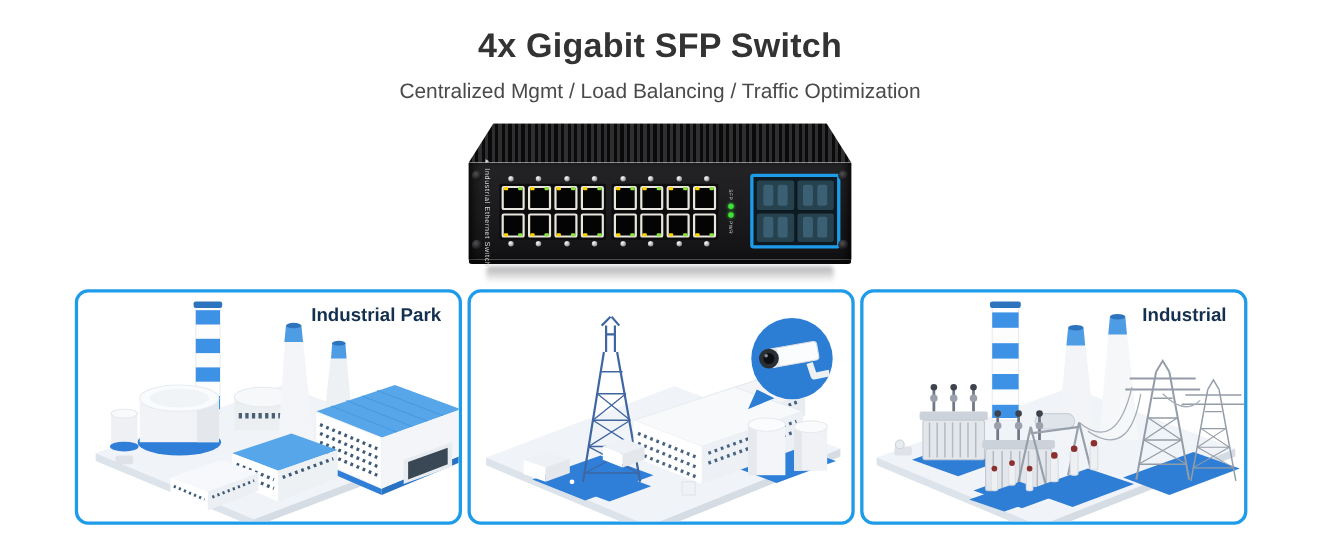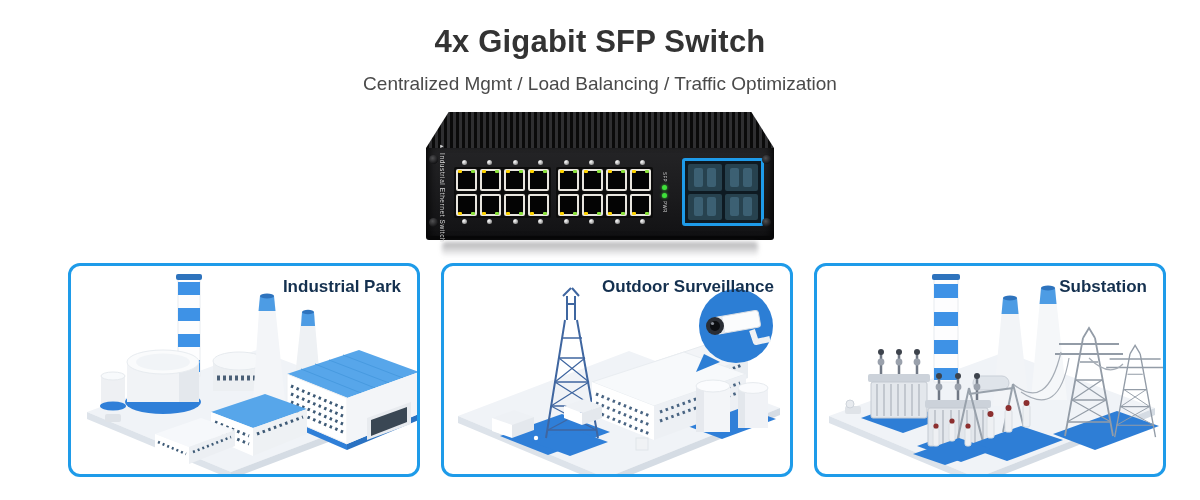--- a/index.html
+++ b/index.html
@@ -53,21 +53,21 @@
   }
   .sfp-slot{background:#27424f;border-radius:2px;display:flex;gap:4px;align-items:center;justify-content:center;}
   .sfp-slot i{width:9px;height:72%;background:#3c6073;border-radius:2px;}
   .corner-screw{position:absolute;width:9px;height:9px;border-radius:50%;
     background:radial-gradient(circle at 40% 35%,#515153,#101012 75%);}
   .cs-tl{left:3px;top:7px;} .cs-bl{left:3px;bottom:9px;} .cs-tr{right:3px;top:7px;} .cs-br{right:3px;bottom:9px;}
   .reflection{margin:2px auto 0;width:316px;height:15px;filter:blur(2px);
     background:linear-gradient(180deg,rgba(80,80,86,.45),rgba(255,255,255,0));border-radius:4px;}
 
   
-  .cards{position:absolute;top:263px;left:68px;display:flex;gap:21px;}
+  .cards{position:absolute;top:263px;left:68px;display:flex;gap:5px;}
   .card{position:relative;width:352px;height:214px;box-sizing:border-box;background:#fff;
     border:3px solid #1e9be9;border-radius:12px;overflow:hidden;}
   .card-label{position:absolute;top:11px;right:16px;z-index:2;font-size:17px;font-weight:700;color:#14304f;}
   .card svg{position:absolute;left:0;top:0;width:100%;height:100%;}
 </style>
 </head>
 <body>
 
 <div class="header">
   <h1 class="title">4x Gigabit SFP Switch</h1>
@@ -293,21 +293,20 @@
         <polygon points="84,168 130,152 164,164 118,181" fill="#f6f8fb"></polygon>
         <polygon points="84,168 118,181 118,198 84,184" fill="#ffffff"></polygon>
         <line x1="87" y1="176" x2="115" y2="188" stroke="#3e5a76" stroke-width="2.6" stroke-dasharray="2 3"></line>
         <polygon points="118,181 164,164 164,180 118,198" fill="#eceff3"></polygon>
         <line x1="122" y1="186" x2="160" y2="171" stroke="#3e5a76" stroke-width="2.6" stroke-dasharray="2 3"></line>
       </g>
     </svg>
   </div>
 
   <div class="card">
-    <span class="card-label">Outdoor Surveillance</span>
     <svg viewBox="0 0 346 208">
 
       <polygon points="14,150 185,85 336,142 162,212" fill="#f0f3f7"></polygon>
       <polygon points="14,150 162,212 162,219 14,157" fill="#dde3ea"></polygon>
       <polygon points="336,142 162,212 162,219 336,149" fill="#d5dce4"></polygon>
 
       <polygon points="56,170 118,148 166,166 104,189" fill="#2f7fd8"></polygon>
       <circle cx="92" cy="172" r="2.2" fill="#ffffff"></circle>
         <circle cx="104" cy="176" r="2.2" fill="#ffffff"></circle>
         <circle cx="116" cy="171" r="2.2" fill="#ffffff"></circle>
@@ -369,21 +368,21 @@
         </g>
         <circle cx="271" cy="60" r="9" fill="#2a2e35"></circle>
         <circle cx="271" cy="60" r="5" fill="#0c0e11"></circle>
         <circle cx="268.5" cy="57.5" r="1.6" fill="#8a9099"></circle>
         <path d="M308,64 L312,76 L326,73" stroke="#eef1f4" stroke-width="6" fill="none" stroke-linejoin="round"></path>
       </g>
     </svg>
   </div>
 
   <div class="card">
-    <span class="card-label">Substation</span>
+    <span class="card-label">Industrial</span>
     <svg viewBox="0 0 346 208">
 
       <polygon points="12,150 188,86 338,142 160,212" fill="#f0f3f7"></polygon>
       <polygon points="12,150 160,212 160,219 12,157" fill="#dde3ea"></polygon>
       <polygon points="338,142 160,212 160,219 338,149" fill="#d5dce4"></polygon>
 
       <g>
         <rect x="117" y="12" width="24" height="104" fill="#fdfdfe" stroke="#e8ebef"></rect>
         <rect x="117" y="18" width="24" height="14" fill="#3e92e6"></rect>
         <rect x="117" y="46" width="24" height="14" fill="#3e92e6"></rect>

